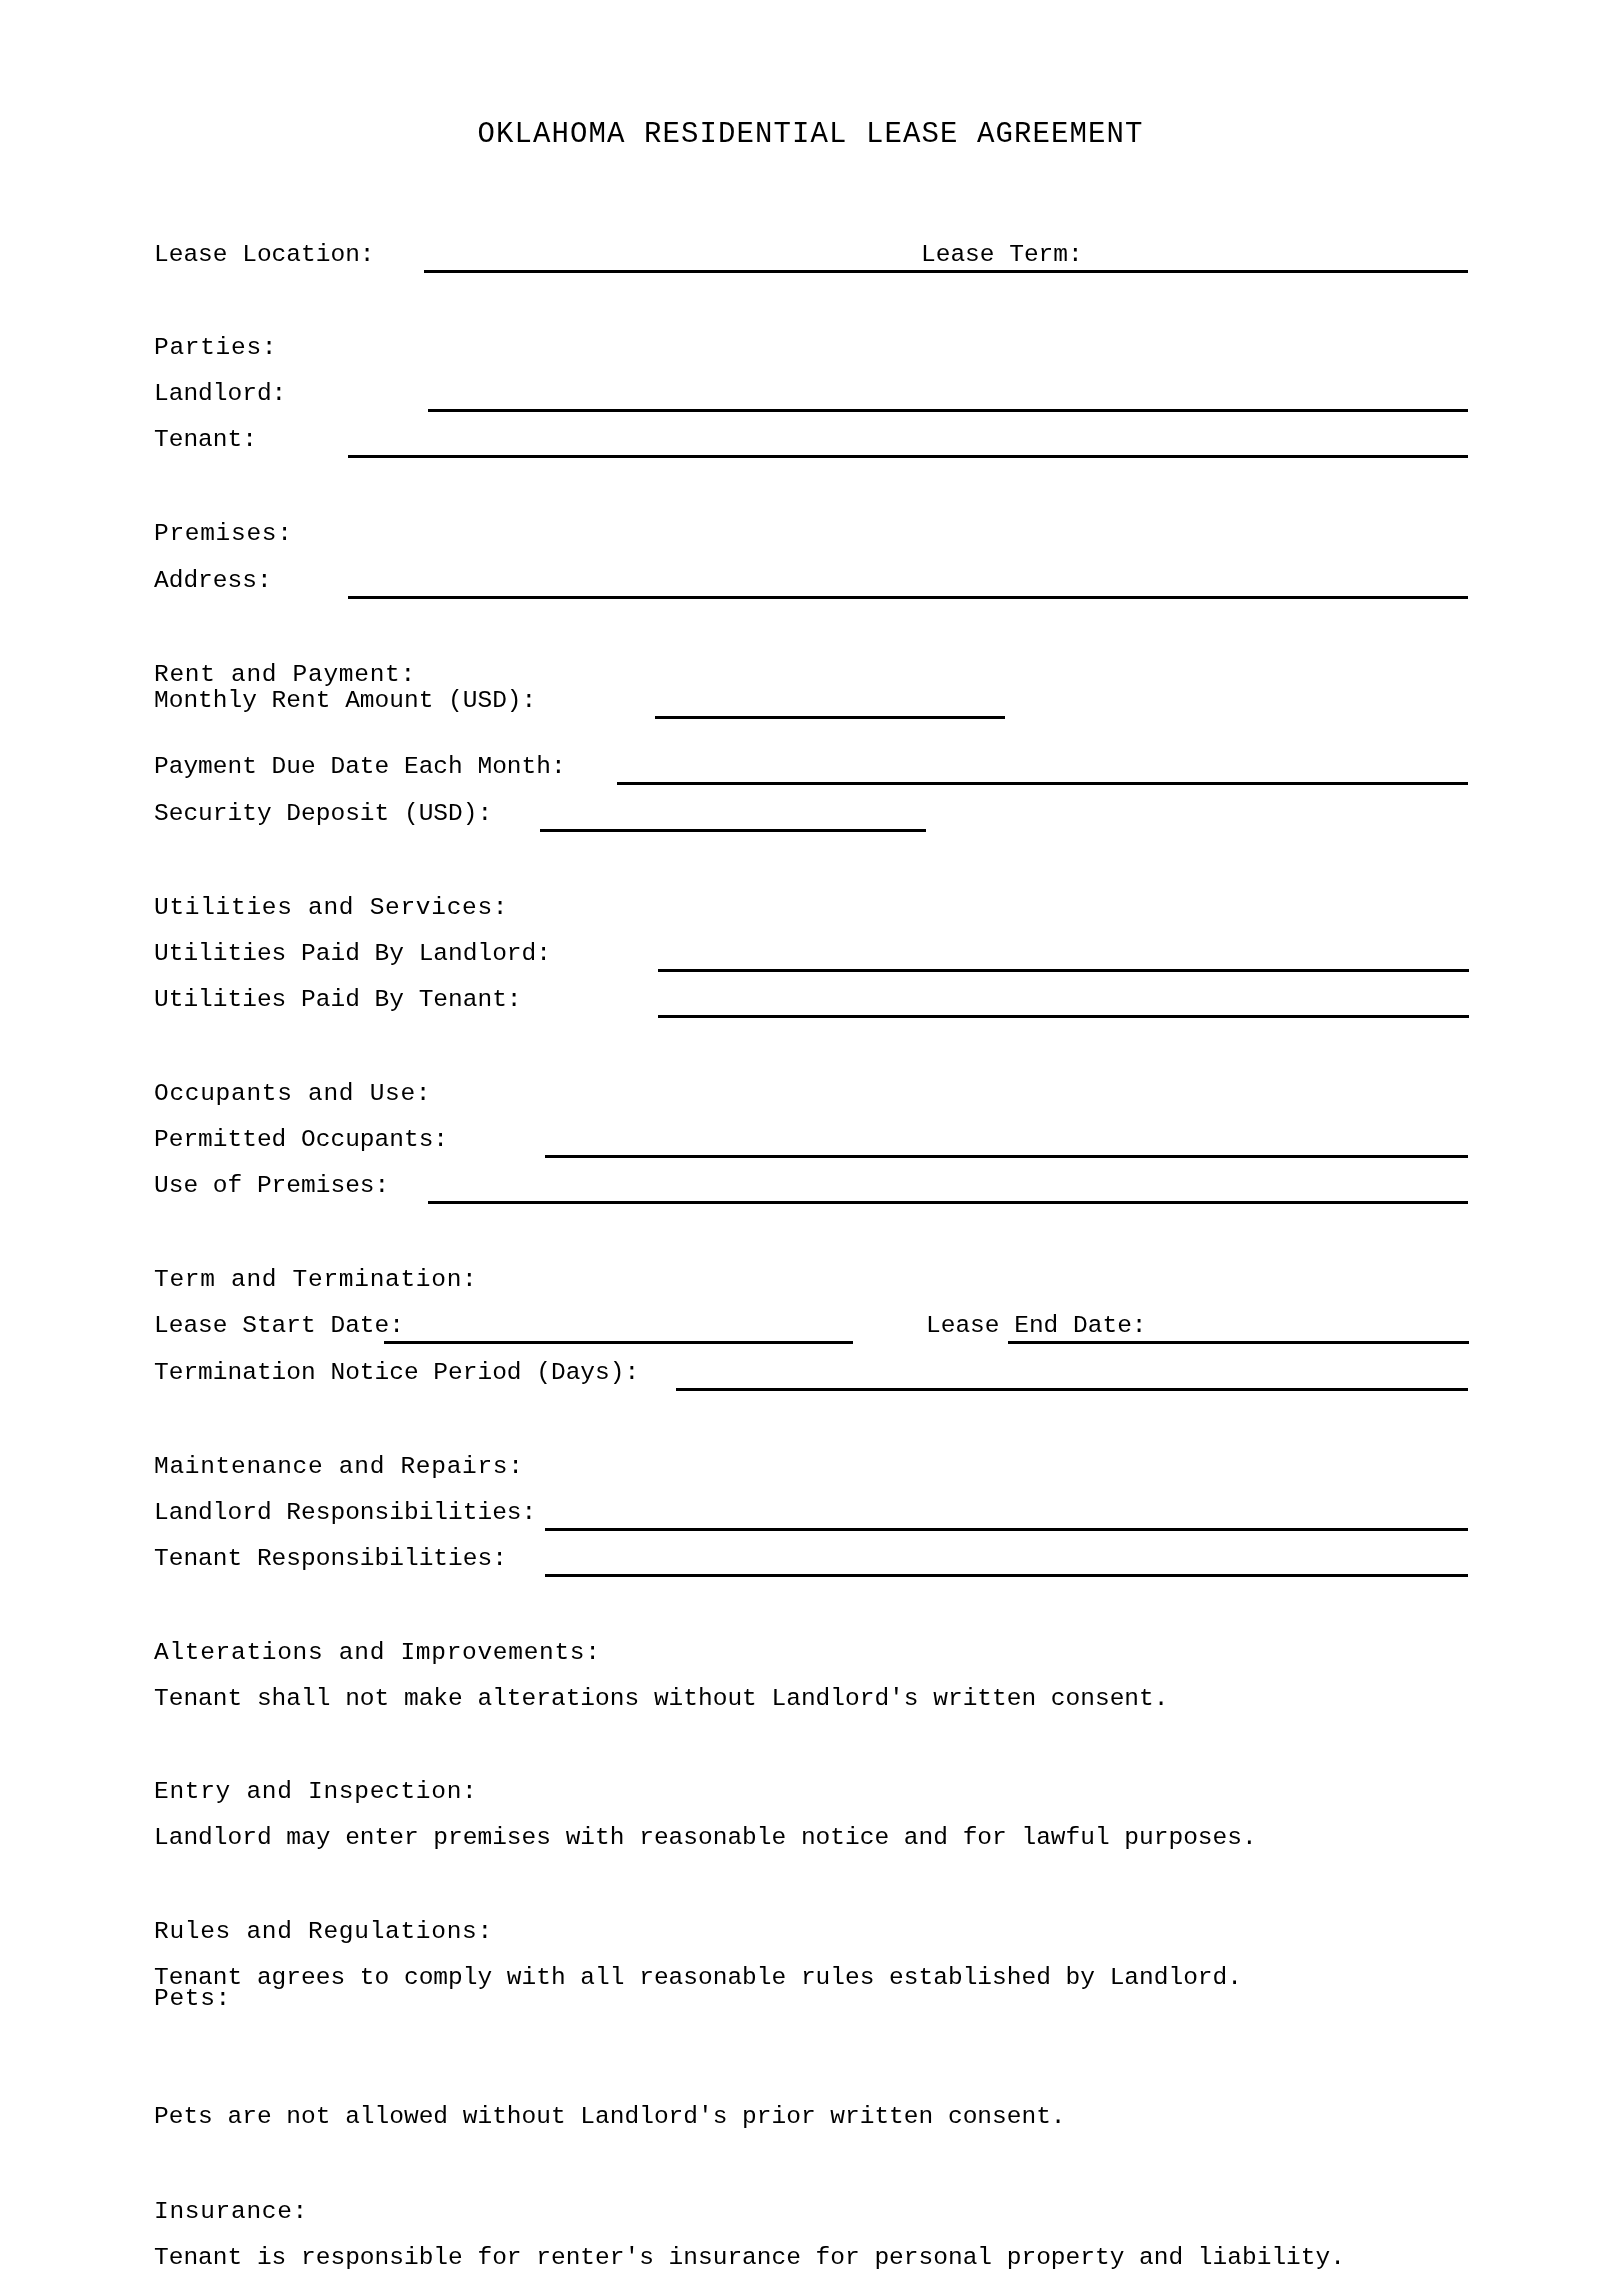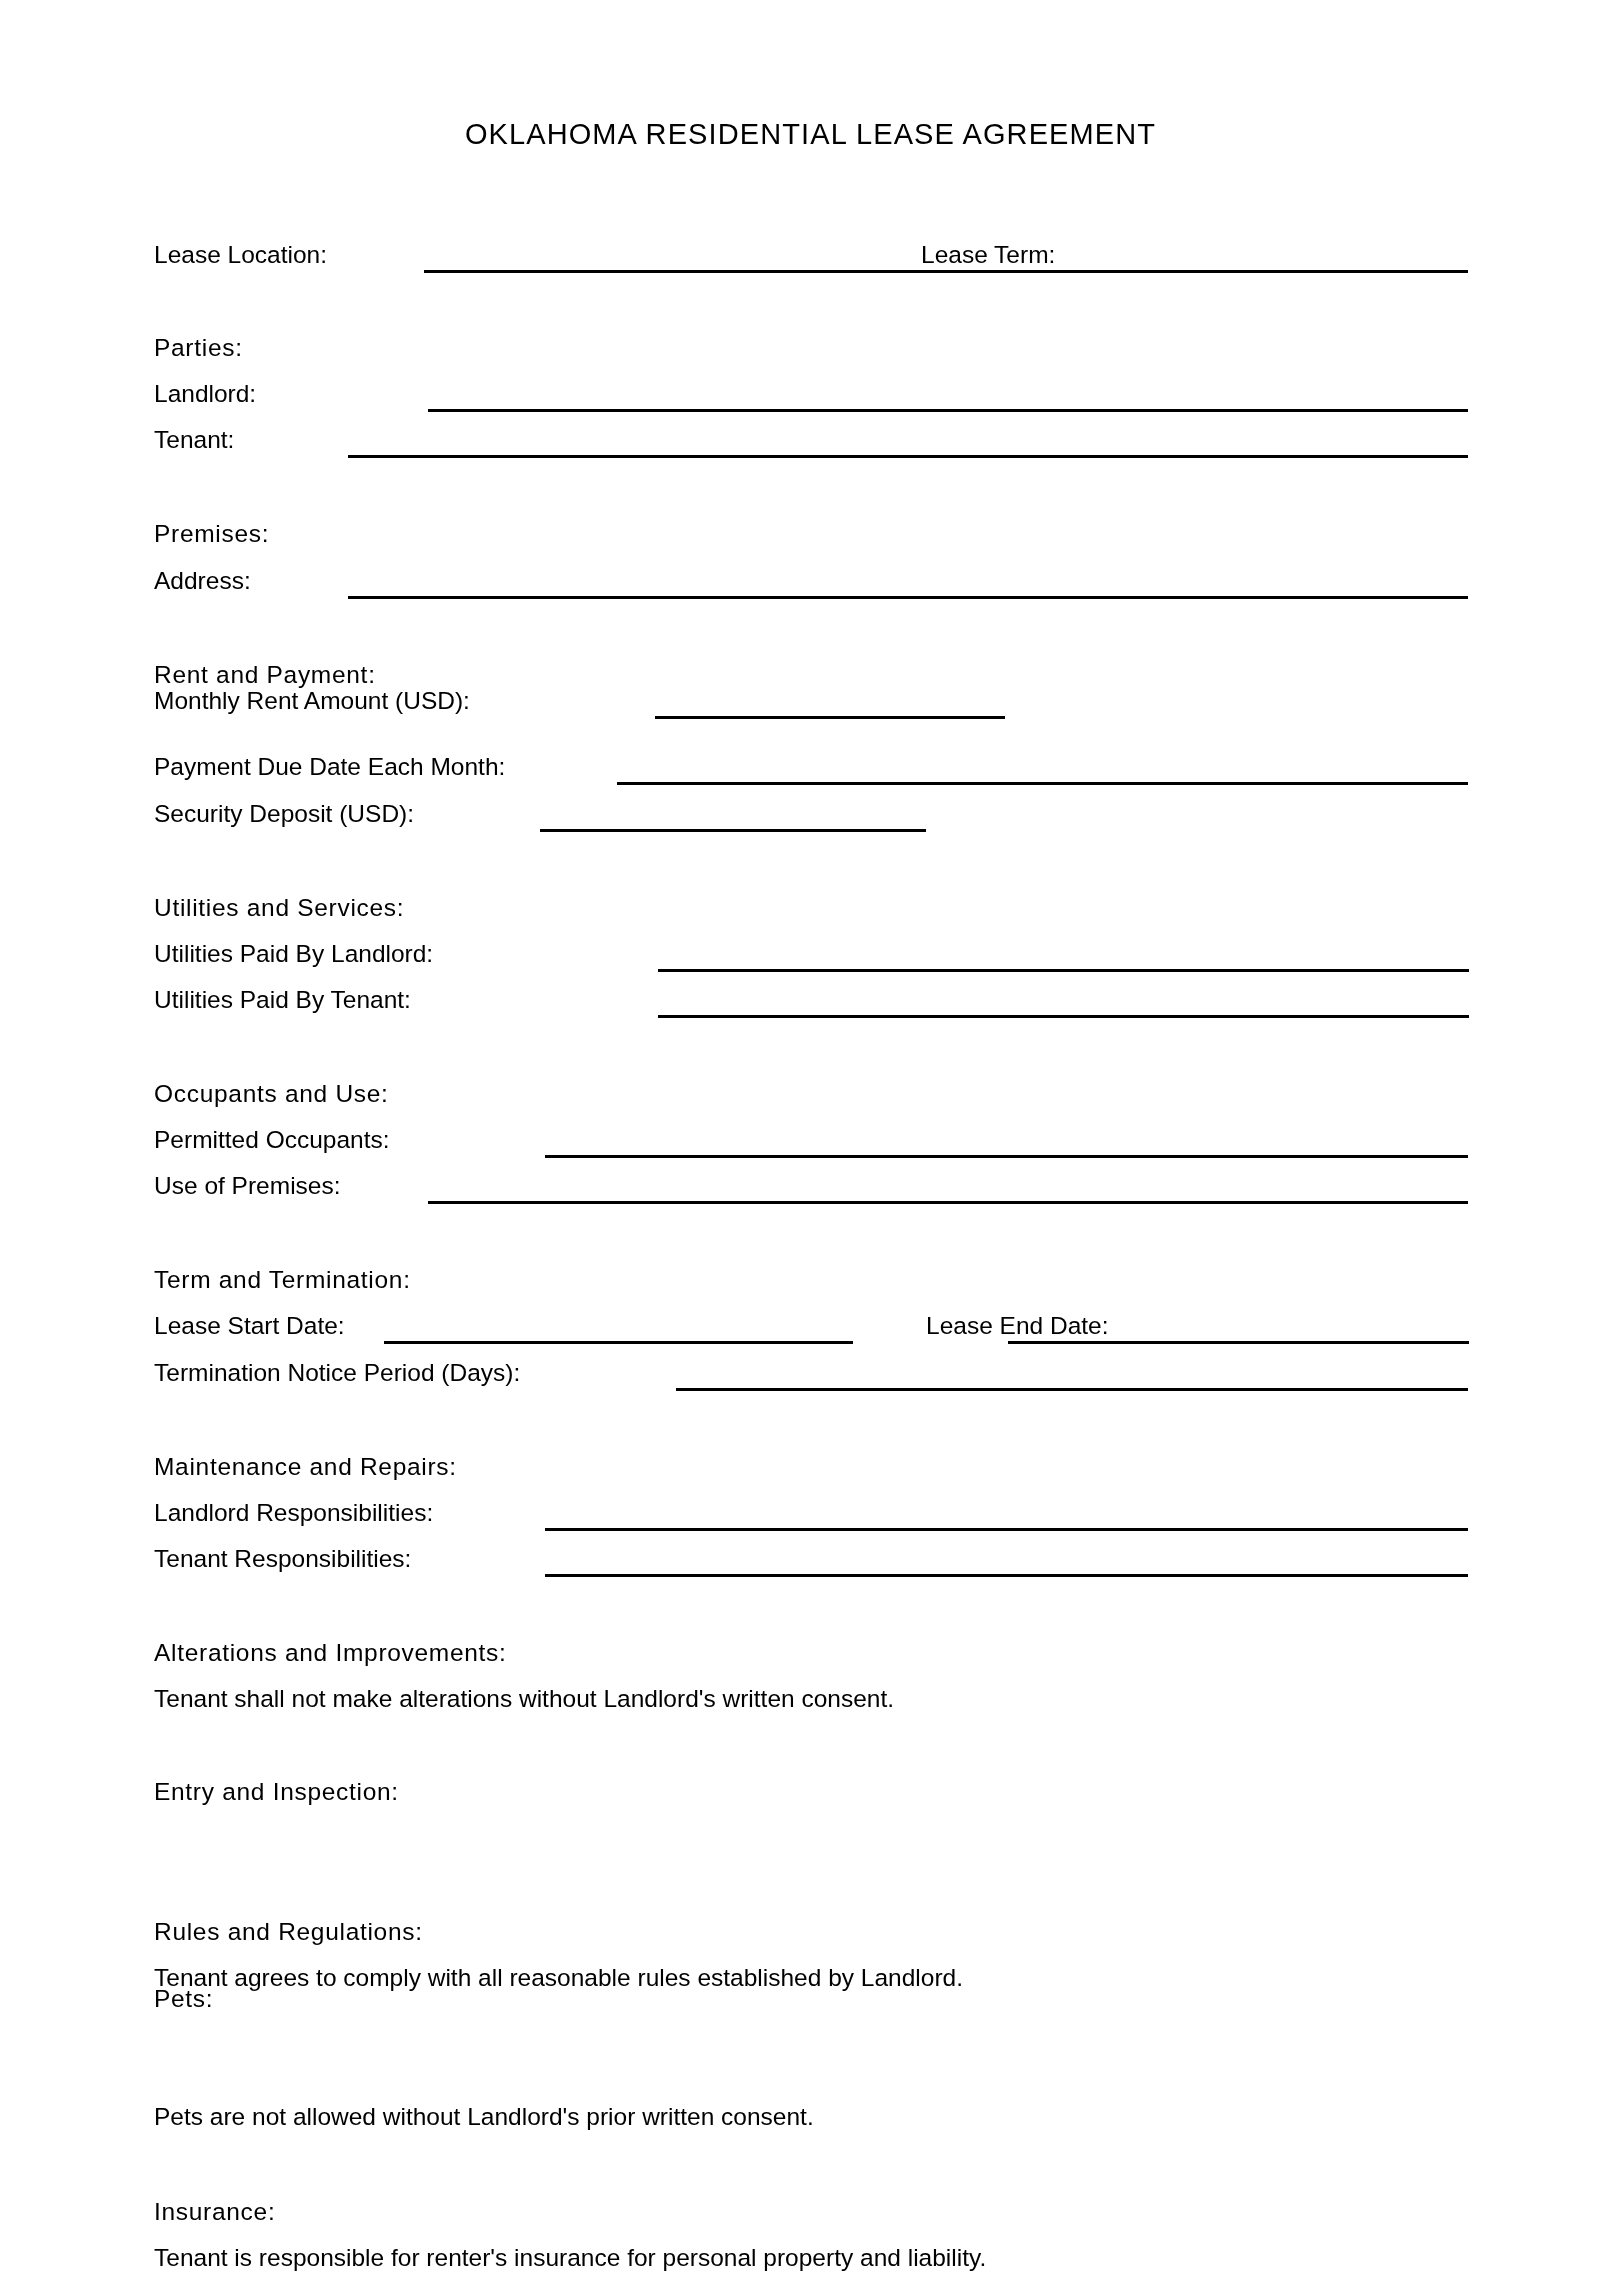--- a/index.html
+++ b/index.html
@@ -8,21 +8,21 @@
     padding: 0;
     background: #ffffff;
   }
   .page {
     position: relative;
     width: 1621px;
     height: 2293px;
     background: #ffffff;
     margin: 0 auto;
     overflow: hidden;
-    font-family: Liberation Sans, sans-serif;
+    font-family: Liberation Mono, monospace;
     color: #000000;
   }
   .doc-title {
     position: absolute;
     left: 0;
     top: 118px;
     width: 1621px;
     text-align: center;
     font-size: 29px;
     font-weight: normal;
@@ -186,20 +186,23 @@
   </div>
 
   <div class="row" style="top:1684px;">
     <div class="body-text">Tenant shall not make alterations without Landlord's written consent.</div>
   </div>
 
   <div class="row" style="top:1777px;">
     <div class="label section">Entry and Inspection:</div>
   </div>
 
+  <div class="row" style="top:1823px;">
+    <div class="body-text">Landlord may enter premises with reasonable notice and for lawful purposes.</div>
+  </div>
 
   <div class="row" style="top:1917px;">
     <div class="label section">Rules and Regulations:</div>
   </div>
 
   <div class="row" style="top:1963px;padding-left:16px;">
     <div class="body-text">Tenant agrees to comply with all reasonable rules established by Landlord.</div>
   </div>
 
   <div class="row" style="top:1984px;">

